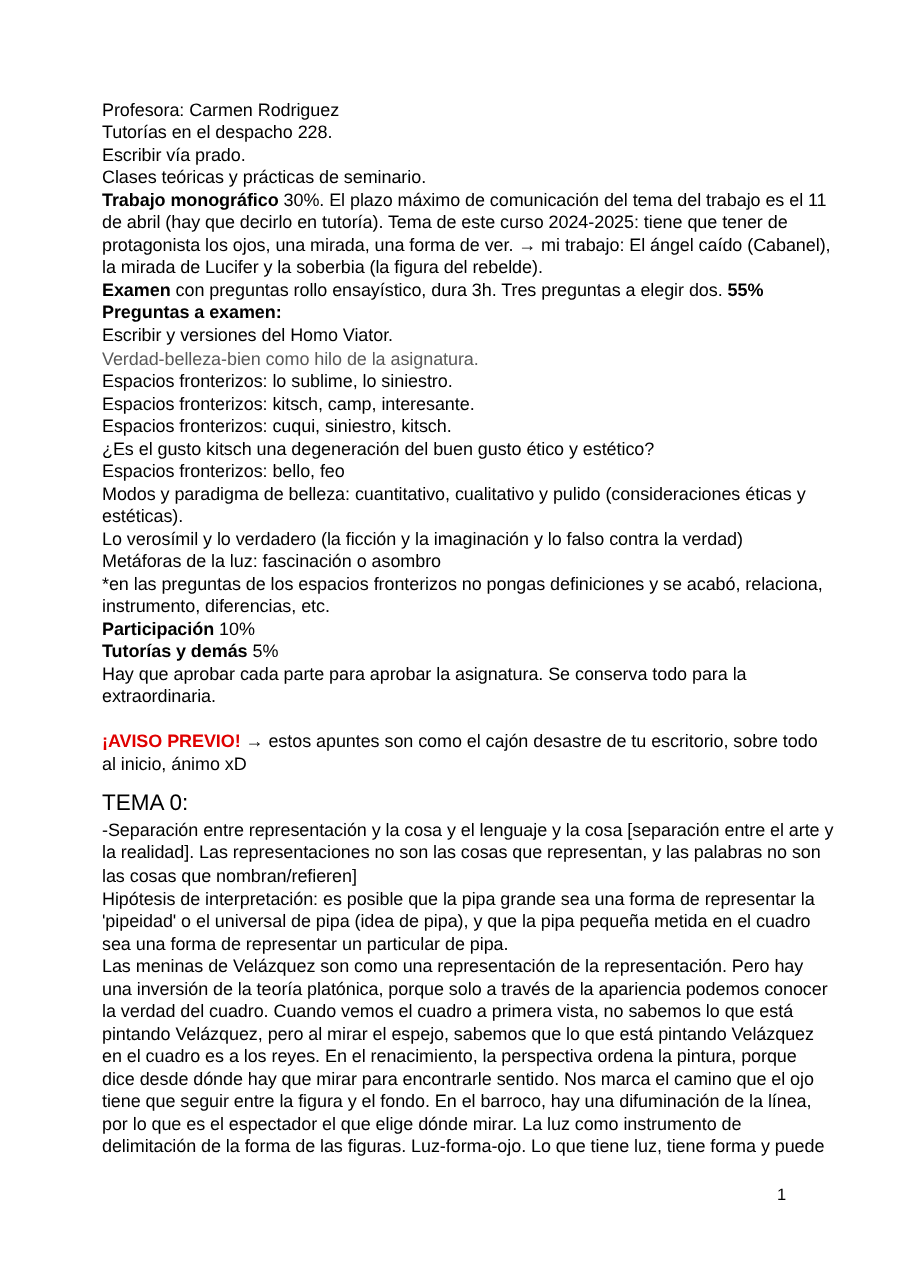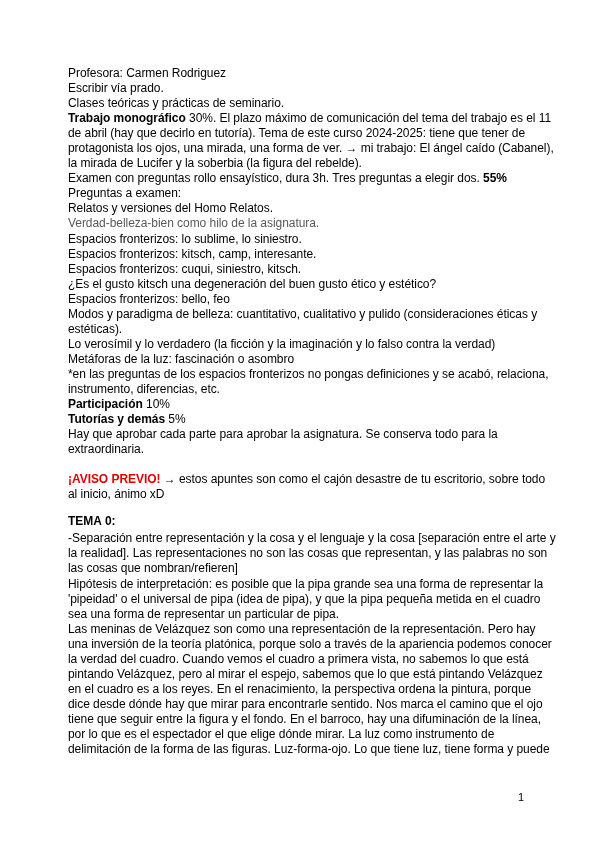--- a/index.html
+++ b/index.html
@@ -22,22 +22,22 @@
     width: 466px;
   }
   .line {
     font-size: 12px;
     line-height: 15.05px;
     height: 15.05px;
     white-space: nowrap;
     letter-spacing: -0.05px;
   }
   .heading {
-    font-size: 12px;
-    font-weight: bold;
+    font-size: 15px;
+    font-weight: normal;
     height: 20px;
     line-height: 20px;
     white-space: nowrap;
   }
   .blank {
     height: 15.05px;
   }
   .blank-small {
     height: 9px;
   }
@@ -47,29 +47,30 @@
     top: 790px;
     font-size: 11px;
     line-height: 15px;
   }
 </style>
 </head>
 <body>
 
 <div class="doc">
     <div class="line"><span>Profesora: Carmen Rodriguez</span></div>
+    <div class="line"><span>Tutorías en el despacho 228.</span></div>
     <div class="line"><span>Escribir vía prado.</span></div>
     <div class="line"><span>Clases teóricas y prácticas de seminario.</span></div>
     <div class="line"><span style="font-weight: bold; text-align: right;">Trabajo monográfico</span><span> 30%. El plazo máximo de comunicación del tema del trabajo es el 11</span></div>
     <div class="line"><span>de abril (hay que decirlo en tutoría). Tema de este curso 2024-2025: tiene que tener de</span></div>
     <div class="line"><span>protagonista los ojos, una mirada, una forma de ver. → mi trabajo: El ángel caído (Cabanel),</span></div>
     <div class="line"><span>la mirada de Lucifer y la soberbia (la figura del rebelde).</span></div>
-    <div class="line"><span style="font-weight: normal;">Examen</span><span> con preguntas rollo ensayístico, dura 3h. Tres preguntas a elegir dos. </span><span style="font-weight: bold;">55%</span></div>
-    <div class="line"><span style="font-weight: normal;">Preguntas a examen:</span></div>
-    <div class="line"><span>Relatos y versiones del Homo Relatos.</span></div>
+    <div class="line"><span style="font-weight: bold;">Examen</span><span> con preguntas rollo ensayístico, dura 3h. Tres preguntas a elegir dos. </span><span style="font-weight: bold;">55%</span></div>
+    <div class="line"><span style="font-weight: bold;">Preguntas a examen:</span></div>
+    <div class="line"><span>Escribir y versiones del Homo Viator.</span></div>
     <div class="line"><span style="color: rgb(89, 89, 89);">Verdad-belleza-bien como hilo de la asignatura.</span></div>
     <div class="line"><span>Espacios fronterizos: lo sublime, lo siniestro.</span></div>
     <div class="line"><span>Espacios fronterizos: kitsch, camp, interesante.</span></div>
     <div class="line"><span>Espacios fronterizos: cuqui, siniestro, kitsch.</span></div>
     <div class="line"><span>¿Es el gusto kitsch una degeneración del buen gusto ético y estético?</span></div>
     <div class="line"><span>Espacios fronterizos: bello, feo</span></div>
     <div class="line"><span>Modos y paradigma de belleza: cuantitativo, cualitativo y pulido (consideraciones éticas y</span></div>
     <div class="line"><span>estéticas).</span></div>
     <div class="line"><span>Lo verosímil y lo verdadero (la ficción y la imaginación y lo falso contra la verdad)</span></div>
     <div class="line"><span>Metáforas de la luz: fascinación o asombro</span></div>

